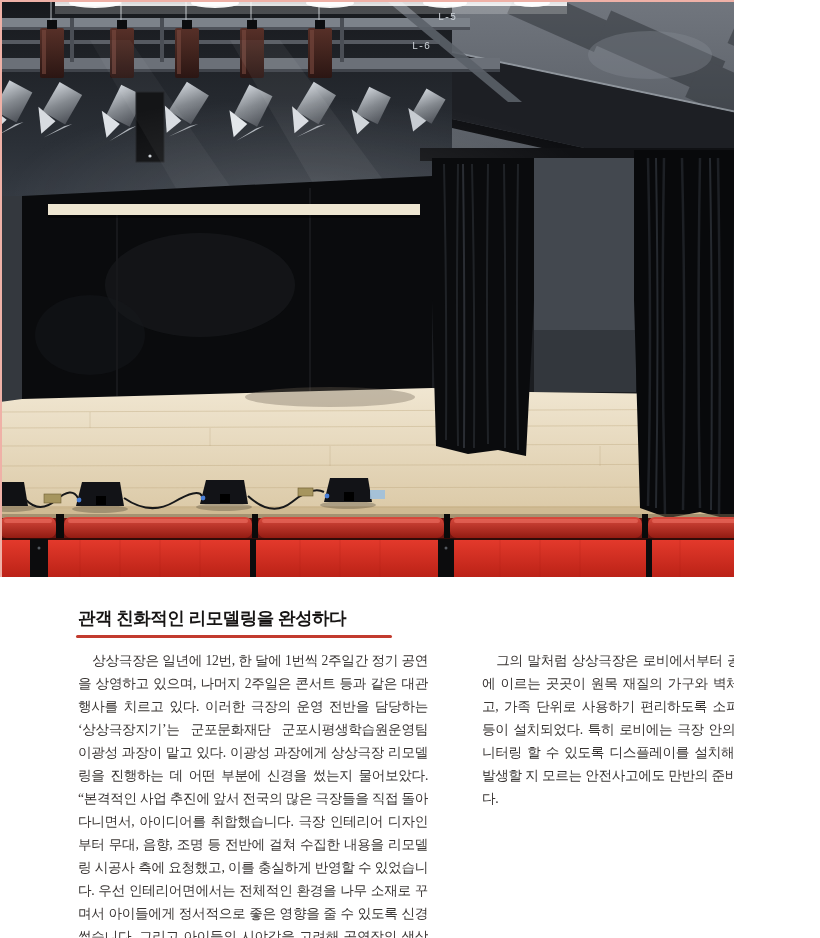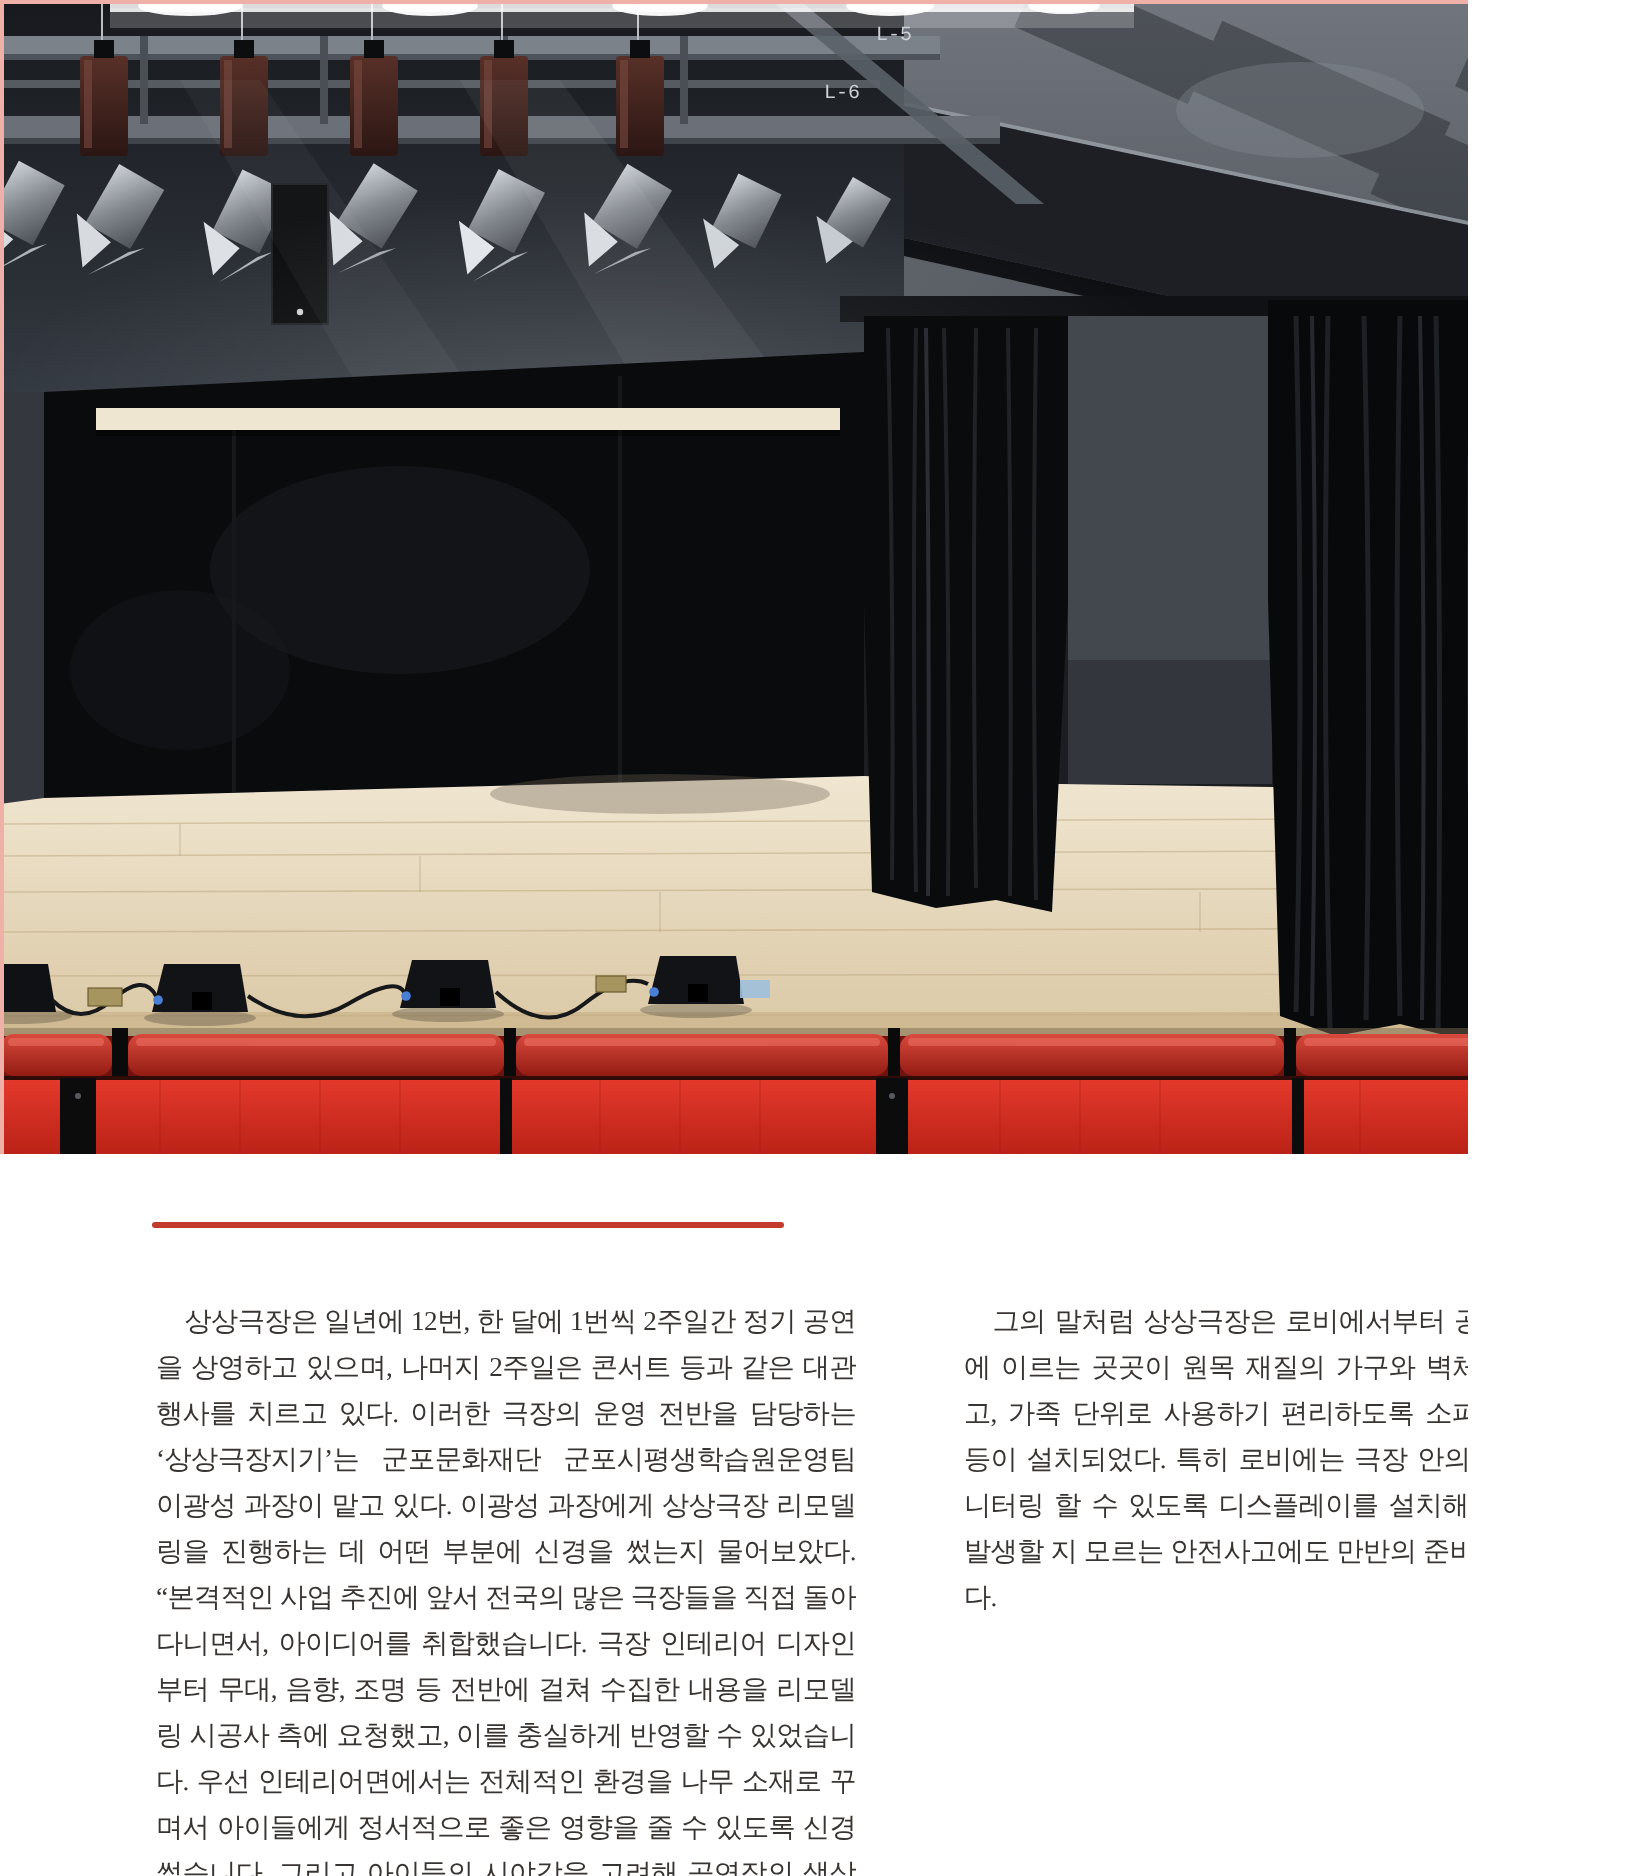--- a/index.html
+++ b/index.html
@@ -371,20 +371,21 @@
         <g fill="#555a60">
           <circle cx="39" cy="548" r="1.5"></circle>
             <circle cx="446" cy="548" r="1.5"></circle>
             <circle cx="744" cy="548" r="1.5"></circle>
         </g>
       </g>
     </svg>
   </div>
 
   <div class="headline">
+    <h1>관객 친화적인 리모델링을 완성하다</h1>
     <div class="rule"></div>
   </div>
 
   <div class="col col-left">
     <p class="indent">상상극장은 일년에 12번, 한 달에 1번씩 2주일간 정기 공연을 상영하고 있으며, 나머지 2주일은 콘서트 등과 같은 대관행사를 치르고 있다. 이러한 극장의 운영 전반을 담당하는 ‘상상극장지기’는 군포문화재단 군포시평생학습원운영팀 이광성 과장이 맡고 있다. 이광성 과장에게 상상극장 리모델링을 진행하는 데 어떤 부분에 신경을 썼는지 물어보았다. “본격적인 사업 추진에 앞서 전국의 많은 극장들을 직접 돌아다니면서, 아이디어를 취합했습니다. 극장 인테리어 디자인부터 무대, 음향, 조명 등 전반에 걸쳐 수집한 내용을 리모델링 시공사 측에 요청했고, 이를 충실하게 반영할 수 있었습니다. 우선 인테리어면에서는 전체적인 환경을 나무 소재로 꾸며서 아이들에게 정서적으로 좋은 영향을 줄 수 있도록 신경 썼습니다. 그리고 아이들의 시야각을 고려해 공연장의 색상을 나무색과 검은색으로 통일했죠. 좌석에도 신경</p>
   </div>
 
   <div class="col col-right">
     <p class="indent">그의 말처럼 상상극장은 로비에서부터 공연장 내부에 이르는 곳곳이 원목 재질의 가구와 벽체로 꾸며졌고, 가족 단위로 사용하기 편리하도록 소파와 테이블 등이 설치되었다. 특히 로비에는 극장 안의 객석을 모니터링 할 수 있도록 디스플레이를 설치해 만에 하나 발생할 지 모르는 안전사고에도 만반의 준비를 해 놓았다.</p>
   </div>

